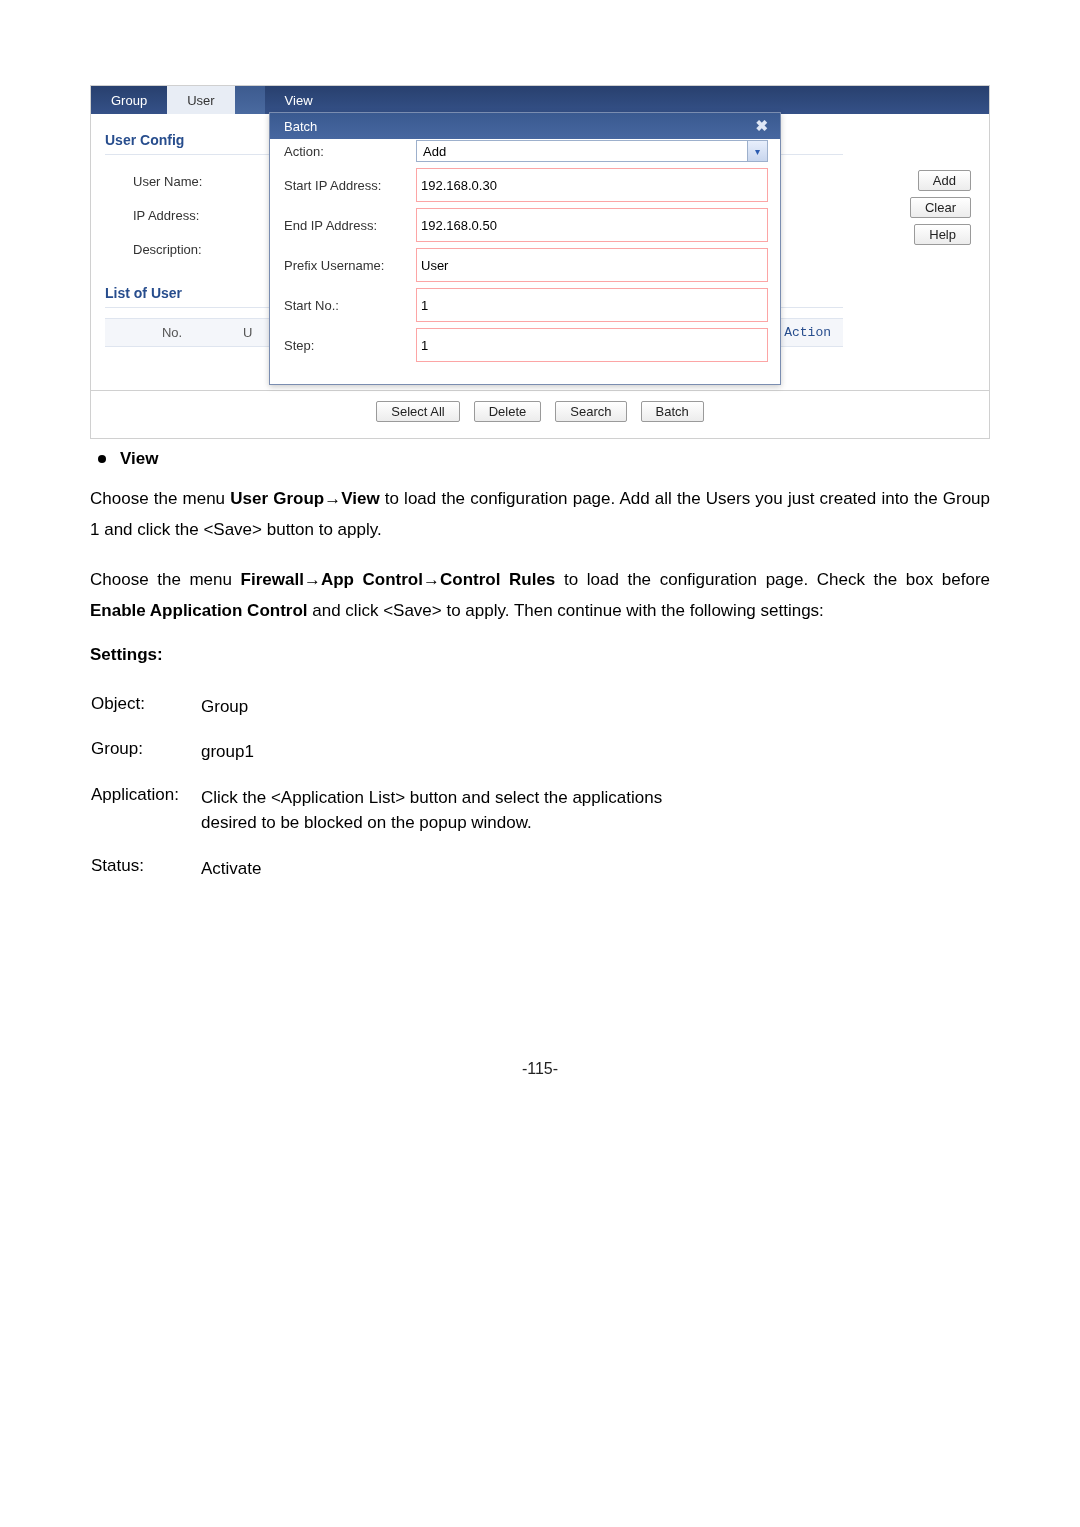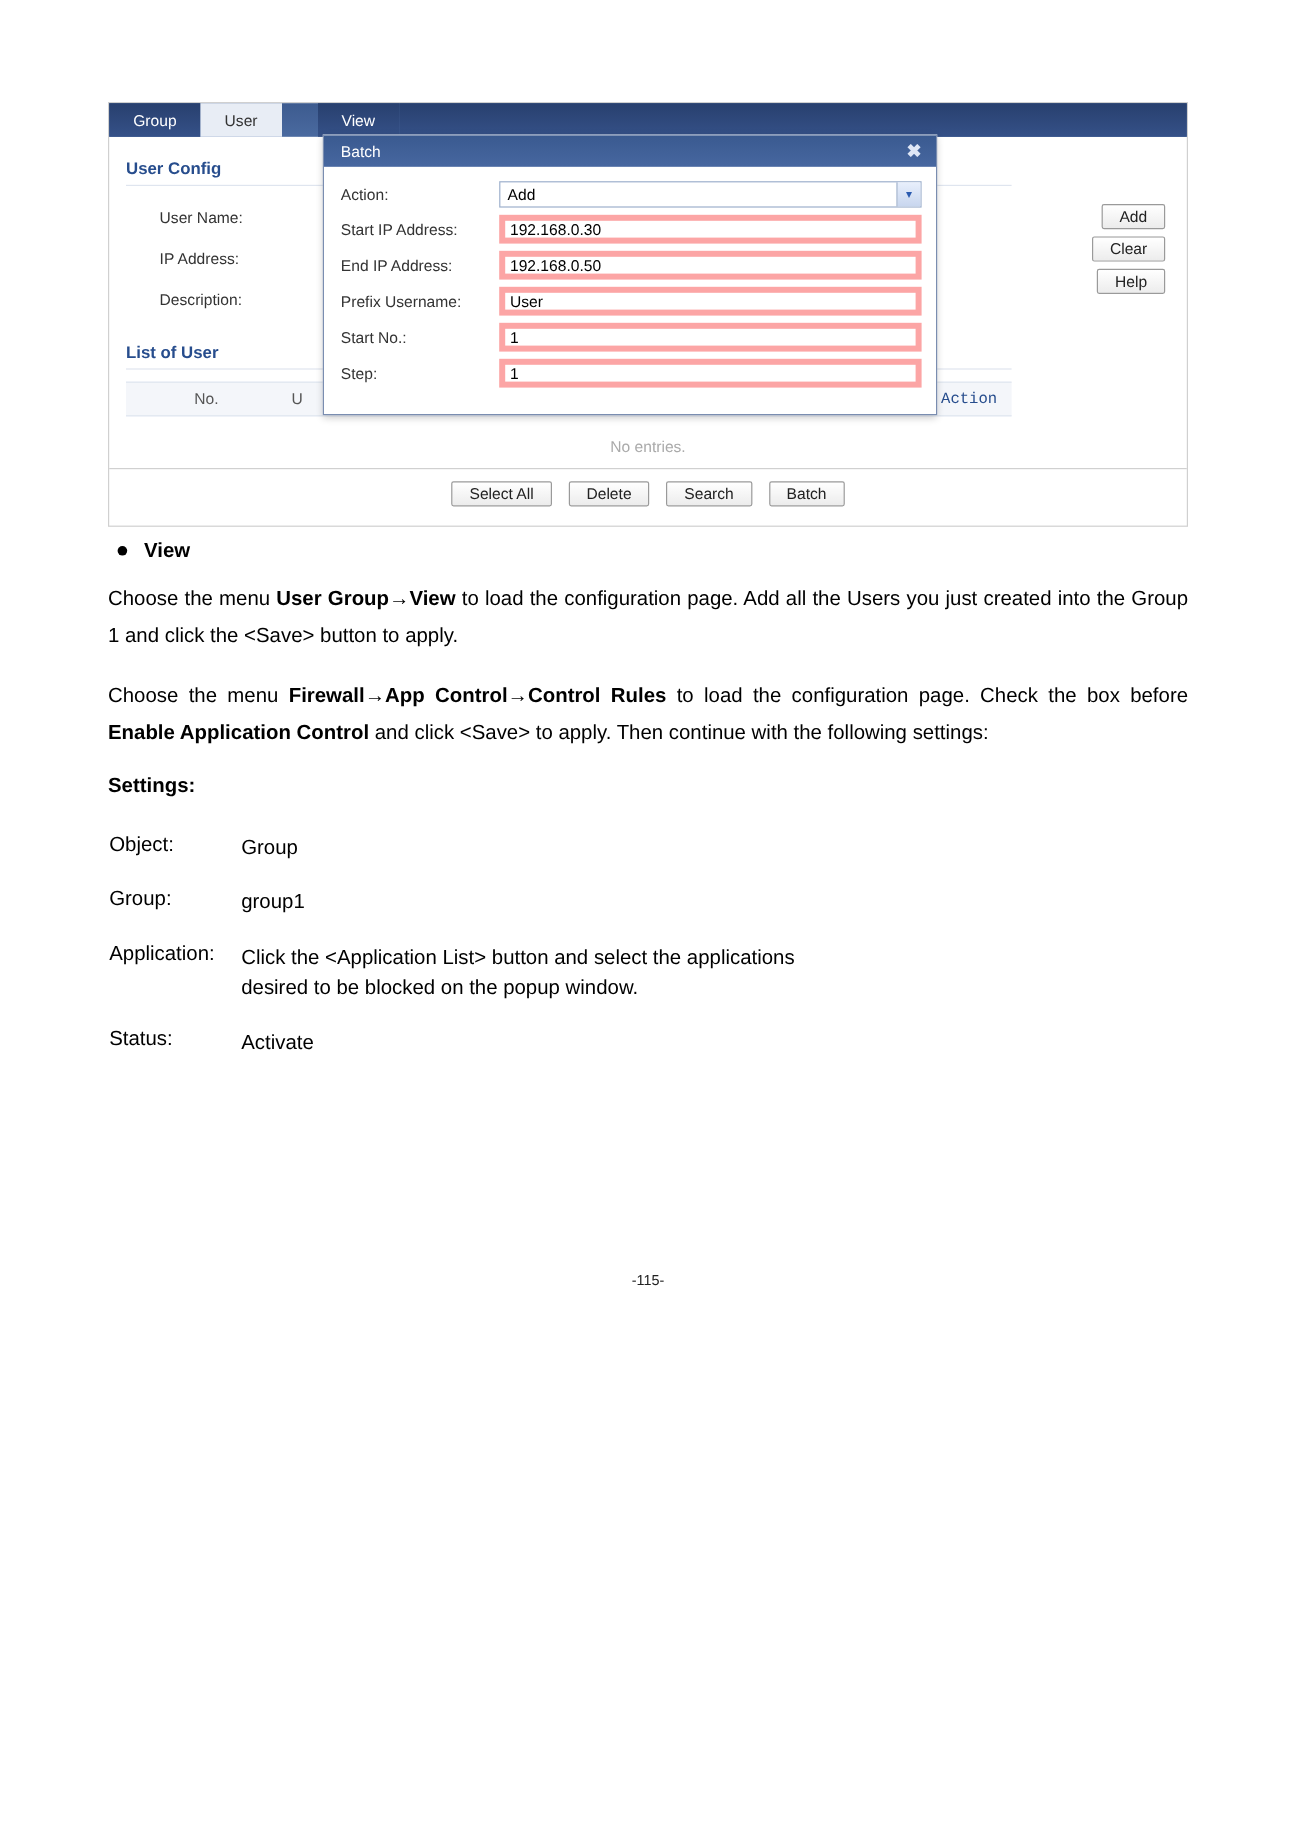--- a/index.html
+++ b/index.html
@@ -133,38 +133,38 @@
   .modal-header .spacer { flex: 1; }
   .modal-close {
     font-weight: bold;
     font-size: 15px;
     cursor: pointer;
     padding: 0 4px;
     color: #dfe7f6;
   }
   .modal-body {
     display: flex;
-    padding: 12px 12px 16px 14px;
+    padding: 1px 12px 16px 14px;
     gap: 8px;
   }
   .modal-fields { flex: 1; }
   .modal-row {
     display: flex;
     align-items: center;
     margin-bottom: 6px;
     gap: 8px;
   }
   .modal-row label {
     width: 124px;
     color: #333;
   }
   .modal-row input[type="text"] {
     flex: 1;
-    height: 24px;
-    border: 5px solid #fca5a5;
+    height: 34px;
+    border: 1px solid #fca5a5;
     padding: 0 4px;
     font-size: 13px;
   }
   .select-wrap {
     flex: 1;
     display: flex;
     height: 22px;
     border: 1px solid #9db0cc;
   }
   .select-wrap span {
@@ -228,21 +228,21 @@
     font-size: 17px;
     border-collapse: separate;
     border-spacing: 0 18px;
   }
   .settings-table td { vertical-align: top; }
   .settings-table td.lbl { width: 110px; margin-left: 35px; }
   .settings-table td.val { max-width: 490px; line-height: 1.5; }
   .arrow { display: inline-block; }
   .pageno {
     text-align: center;
-    font-size: 12px;
+    font-size: 16px;
     color: #222;
     margin-top: 160px;
   }
 </style>
 </head>
 <body>
 
 <div class="page">
 
   <div class="router-ui">

